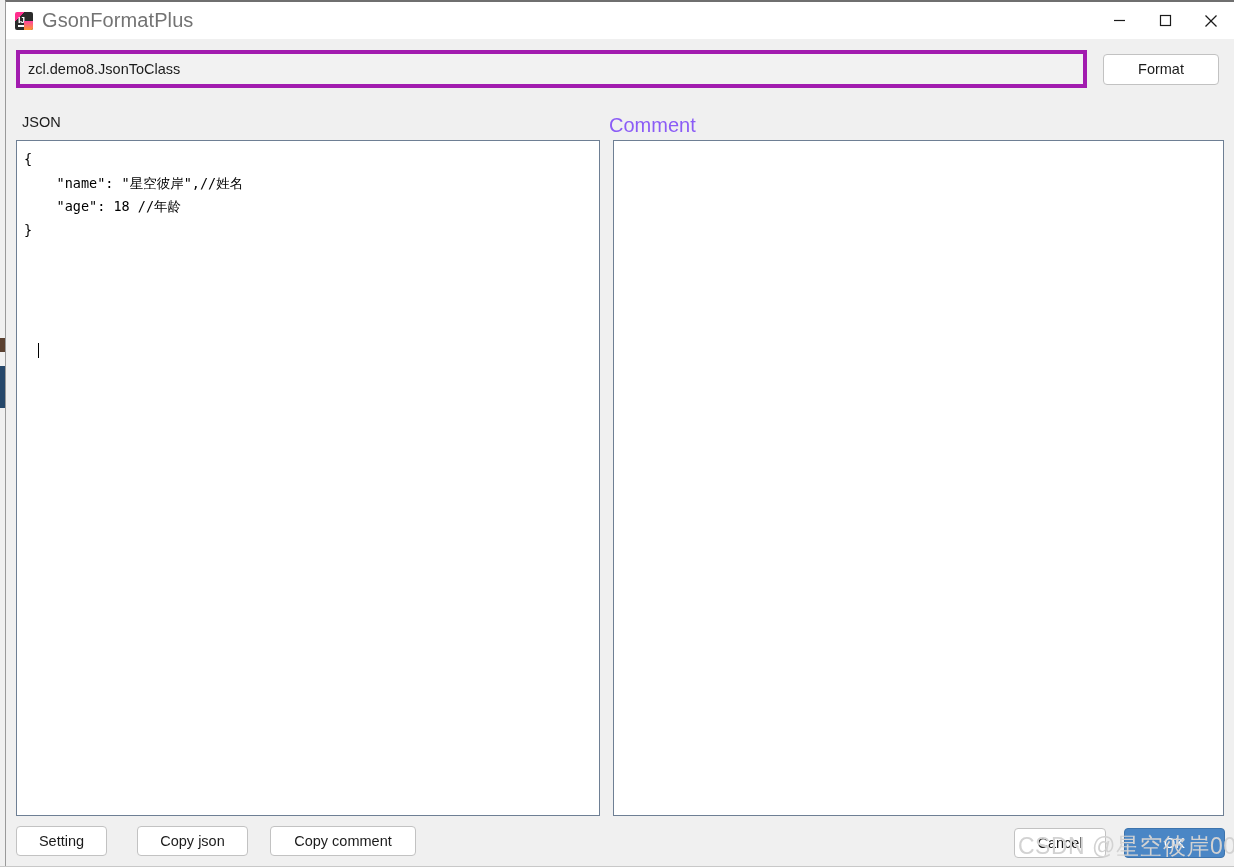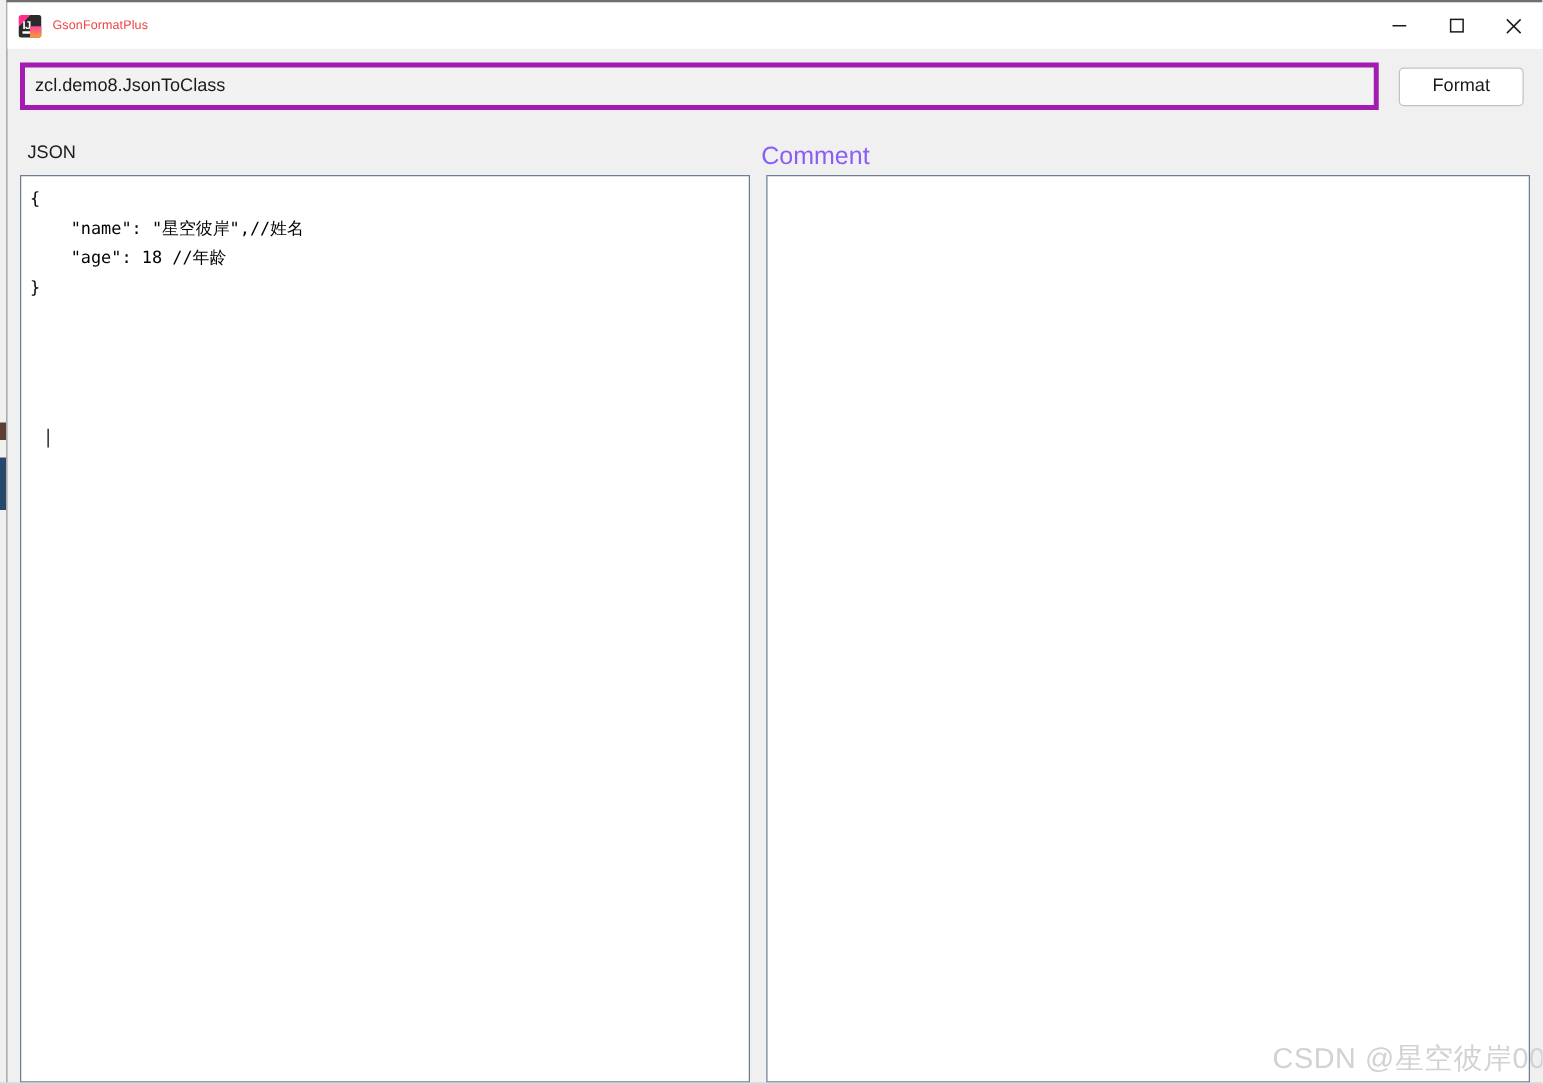--- a/index.html
+++ b/index.html
@@ -97,22 +97,22 @@
     letter-spacing: -0.5px;
     line-height: 13px;
   }
   #app-icon .ij-ul {
     position: absolute;
     left: 3px; top: 13px;
     width: 8px; height: 2px;
     background: #ffffff;
   }
   #title-text {
-    font-size: 10px;
-    color: #ef4444;
+    font-size: 20px;
+    color: #737373;
     letter-spacing: 0.1px;
   }
   #win-controls {
     position: absolute;
     right: 0;
     top: 0;
     height: 37px;
     display: flex;
   }
   .win-btn {
@@ -138,21 +138,21 @@
     border: 4px solid #a21caf;
     box-sizing: border-box;
     display: flex;
     align-items: center;
     padding-left: 8px;
     font-size: 14.5px;
     color: #1b1b1b;
   }
   #format-btn {
     margin-left: 16px;
-    width: 100px;
+    width: 116px;
     height: 31px;
     background: #ffffff;
     border: 1px solid #c2c2c2;
     border-radius: 4px;
     box-sizing: border-box;
     display: flex;
     align-items: center;
     justify-content: center;
     font-size: 14.5px;
     color: #1b1b1b;
@@ -335,17 +335,24 @@
     "name": "星空彼岸",//姓名
     "age": 18 //年龄
 }</pre>
       <span id="caret" style="position:absolute;left:21px;top:202px;"></span>
     </div>
     <div class="editor" id="comment-editor">
       <pre id="comment-code" style="margin:0;padding:7px 0 0 7px;font-family:'DejaVu Sans Mono','Liberation Mono',monospace;font-size:13.5px;line-height:23.5px;color:#000;white-space:pre;"></pre>
     </div>
   </div>
 
+  <div id="bottombar">
+    <div class="btn" id="btn-setting">Setting</div>
+    <div class="btn" id="btn-copyjson">Copy json</div>
+    <div class="btn" id="btn-copycomment">Copy comment</div>
+    <div class="btn" id="btn-cancel">Cancel</div>
+    <div class="btn" id="btn-ok">OK</div>
+  </div>
 
 </div>
 
 <div id="watermark">CSDN @星空彼岸007</div>
 <div id="bottom-edge"></div>
 
 </body></html>

